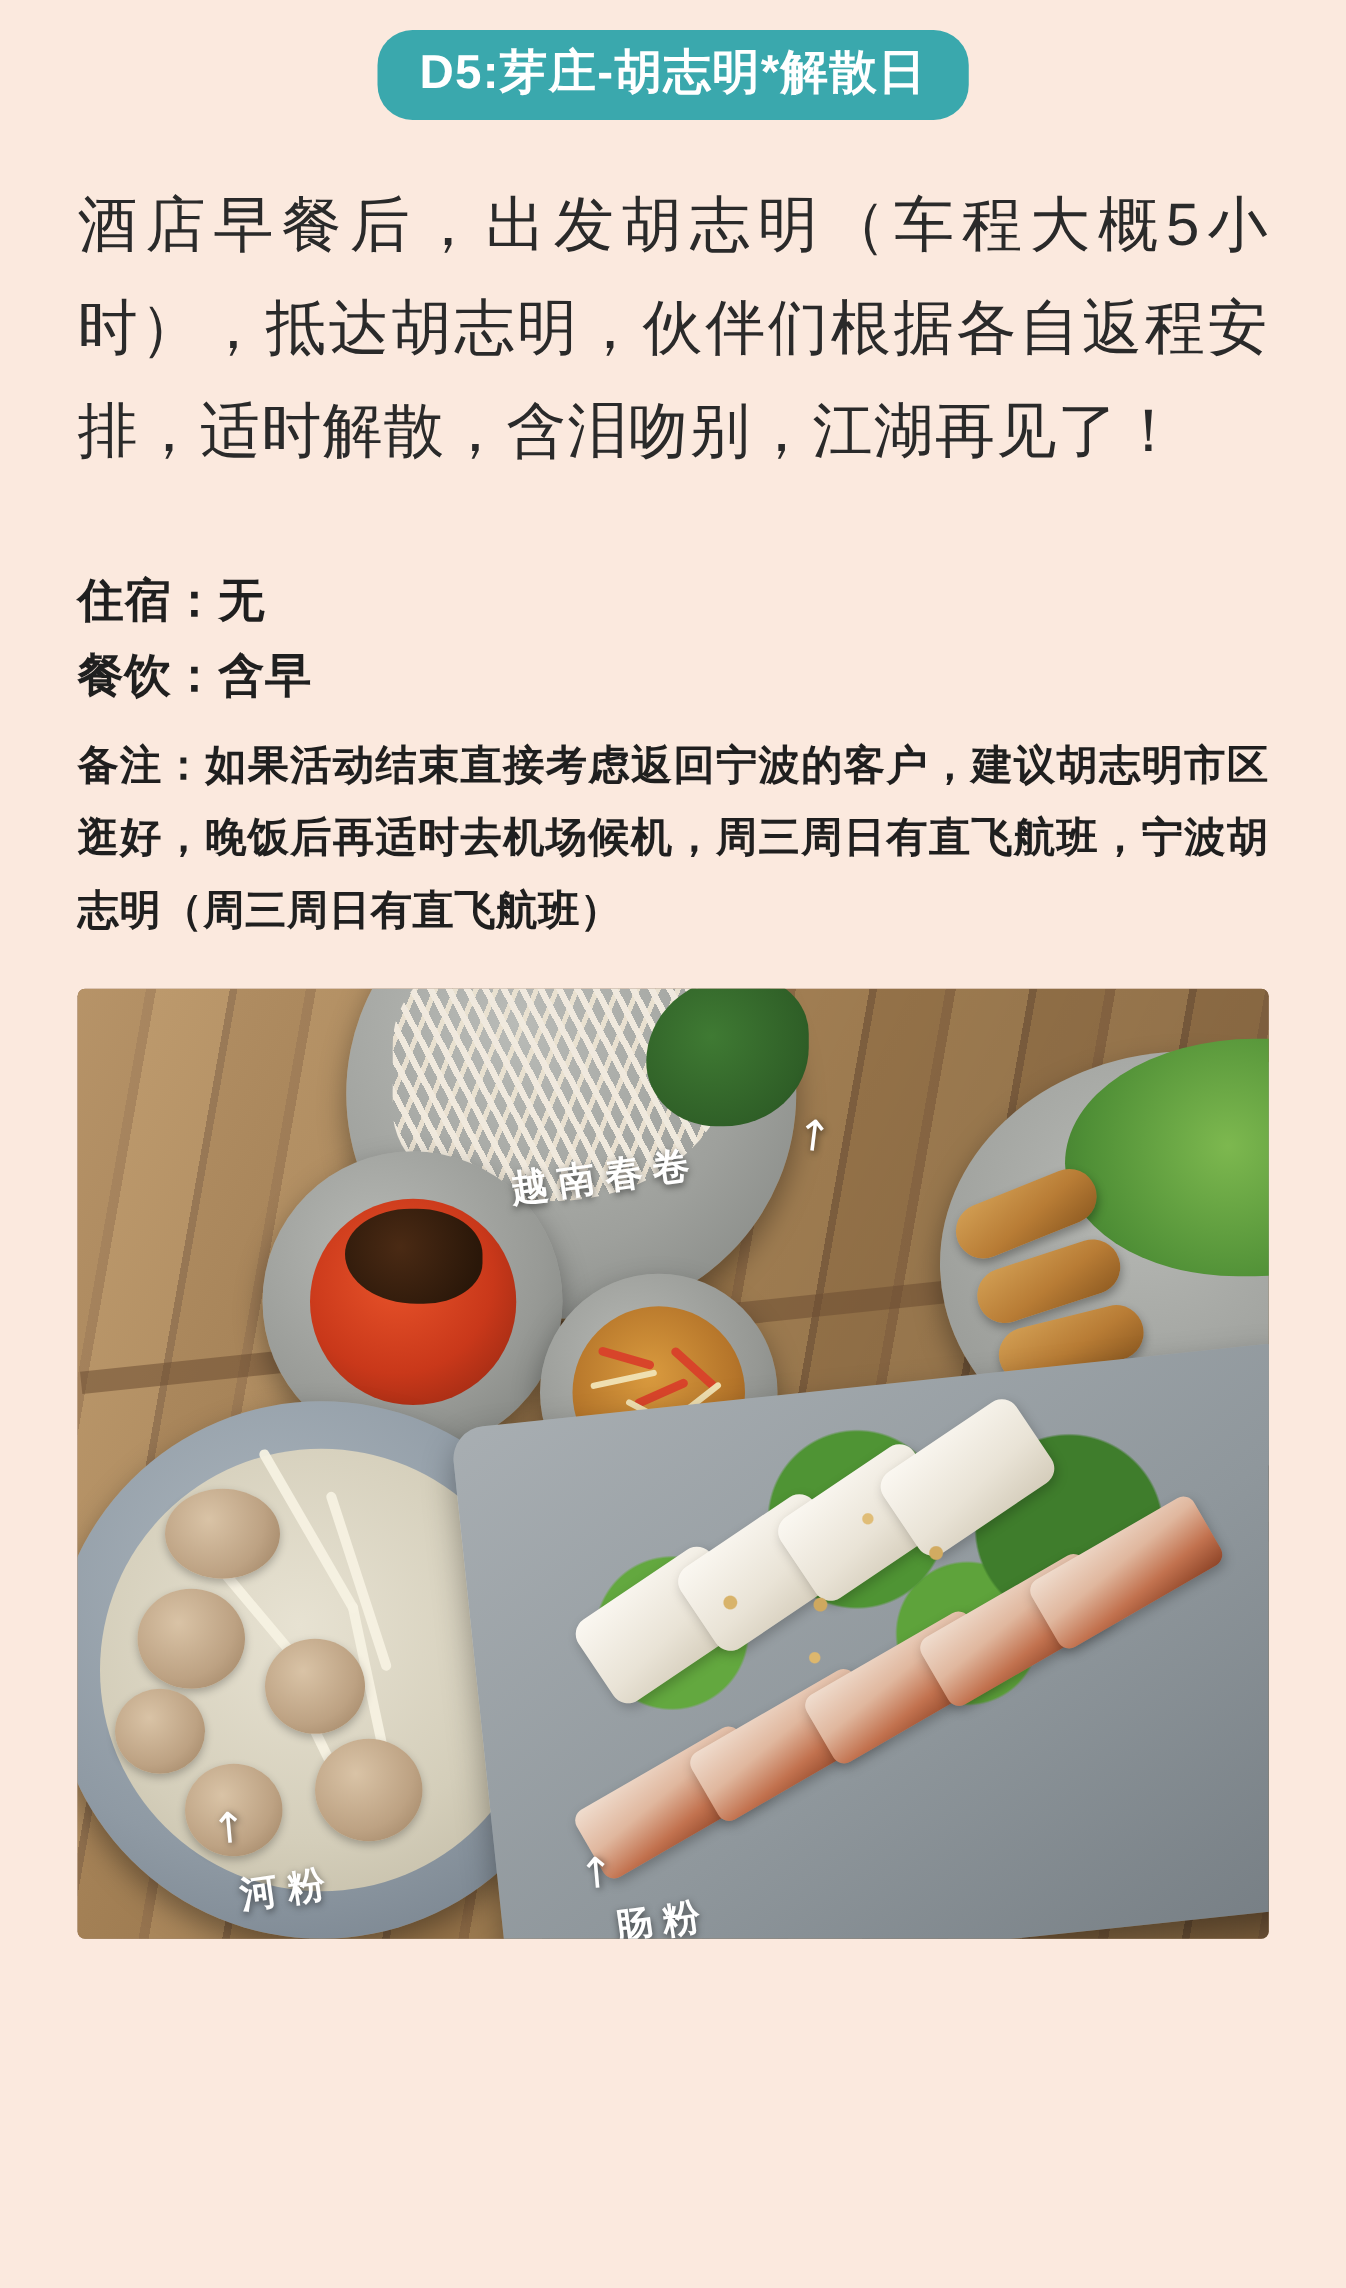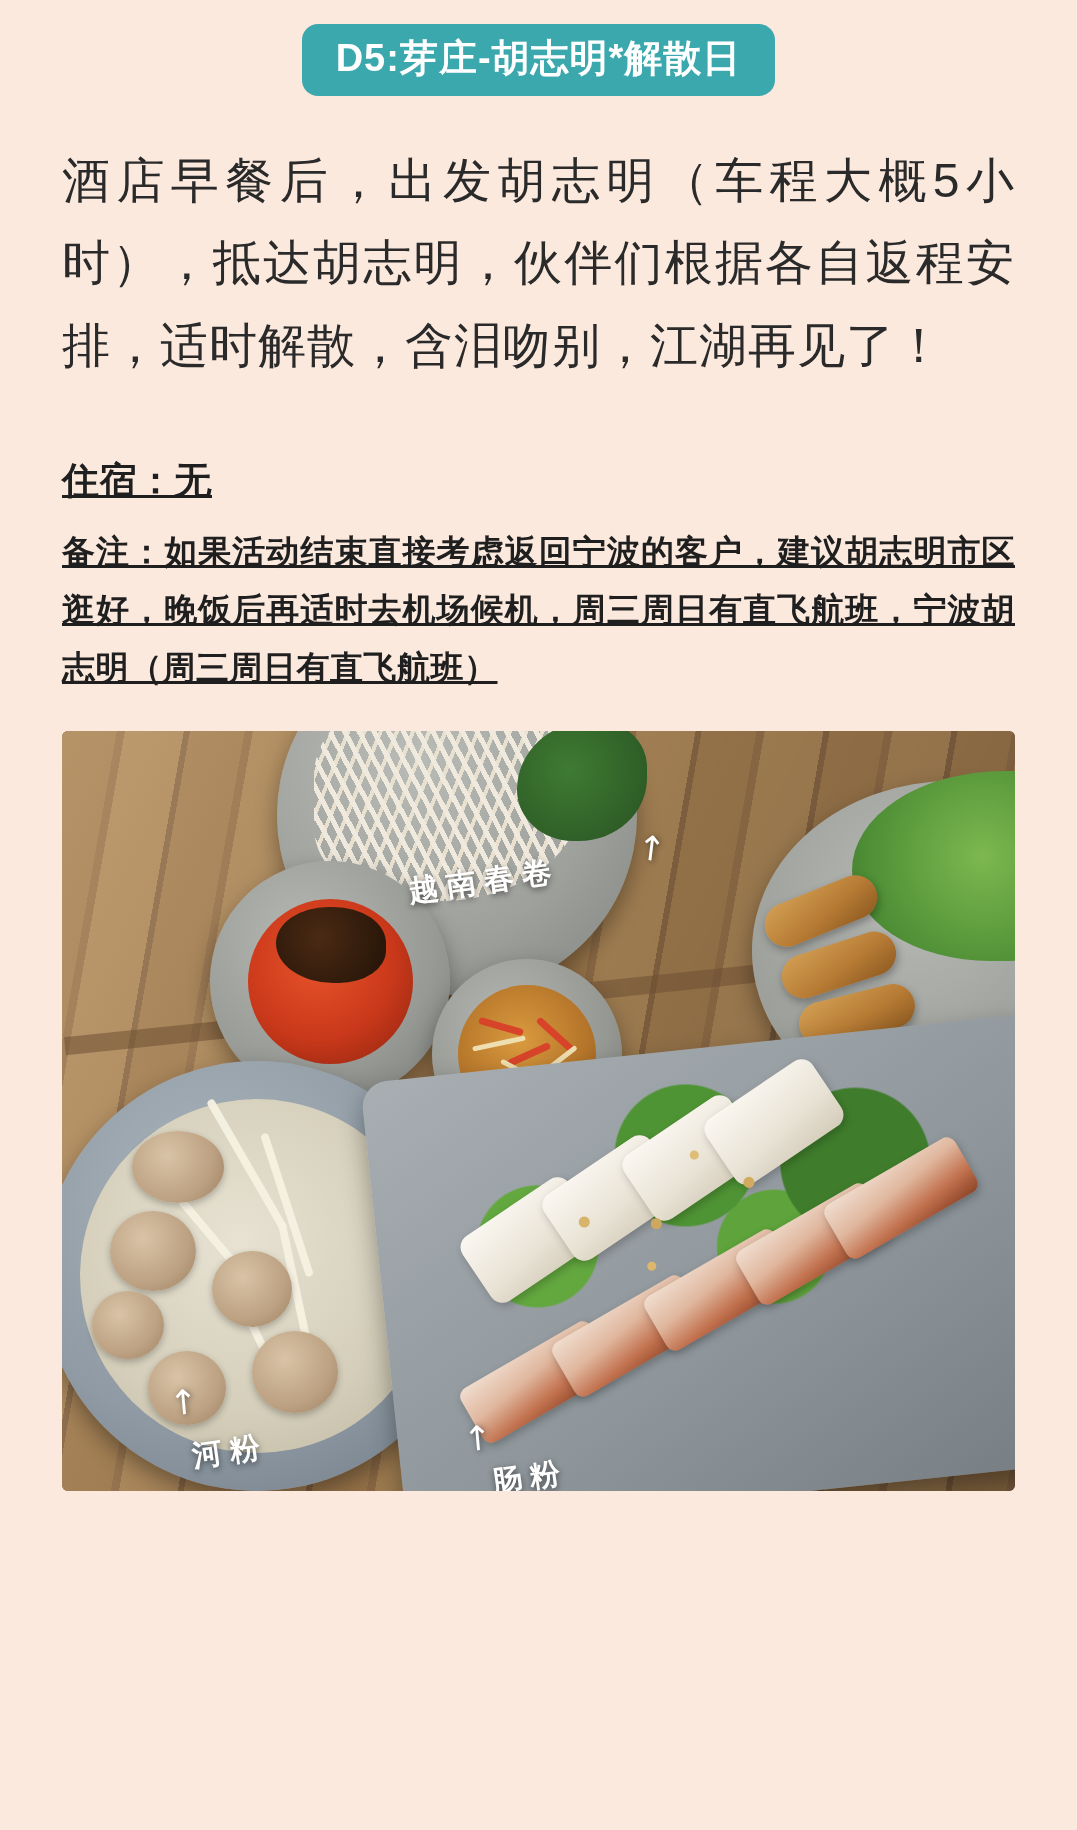--- a/index.html
+++ b/index.html
@@ -25,42 +25,41 @@
     justify-content: center;
     padding-top: 24px;
   }
   .title-pill {
     background: #3aa8ad;
     color: #ffffff;
     font-size: 38px;
     font-weight: bold;
     letter-spacing: 1px;
     padding: 14px 34px 16px 34px;
-    border-radius: 16px;
+    border-radius: 28px;
     line-height: 1.1;
     white-space: nowrap;
   }
   .body-text {
     margin: 44px 62px 0 62px;
     font-size: 48px;
     line-height: 1.72;
     color: #2a2a2a;
     letter-spacing: 1px;
     text-align: justify;
   }
   .meta-block {
     margin: 64px 62px 0 62px;
   }
   .meta-line {
     font-size: 37px;
     font-weight: bold;
     color: #1f1f1f;
     line-height: 1.62;
     letter-spacing: 0.5px;
-    text-decoration: underline;
   }
   .meta-line.small {
     font-size: 33px;
     line-height: 1.75;
   }
   .meta-line.note {
     margin-top: 12px;
     text-align: justify;
   }
   .photo {
@@ -282,20 +281,21 @@
 <div class="page">
 
   <div class="title-wrap">
     <div class="title-pill">D5:芽庄-胡志明*解散日</div>
   </div>
 
   <div class="body-text">酒店早餐后，出发胡志明（车程大概5小时），抵达胡志明，伙伴们根据各自返程安排，适时解散，含泪吻别，江湖再见了！</div>
 
   <div class="meta-block">
     <div class="meta-line">住宿：无</div>
+    <div class="meta-line">餐饮：含早</div>
     <div class="meta-line small note">备注：如果活动结束直接考虑返回宁波的客户，建议胡志明市区逛好，晚饭后再适时去机场候机，周三周日有直飞航班，宁波胡志明（周三周日有直飞航班）</div>
   </div>
 
   <div class="photo">
     <div class="wood"></div>
     <div class="plank-dark" style="left:0;top:250px;width:1077px;height:18px;transform:rotate(-6deg);"></div>
     <div class="plank-dark" style="left:0;top:470px;width:1077px;height:16px;transform:rotate(-6deg);"></div>
 
     <div class="dish plate-sprouts"></div>
     <div class="sprouts"></div>

